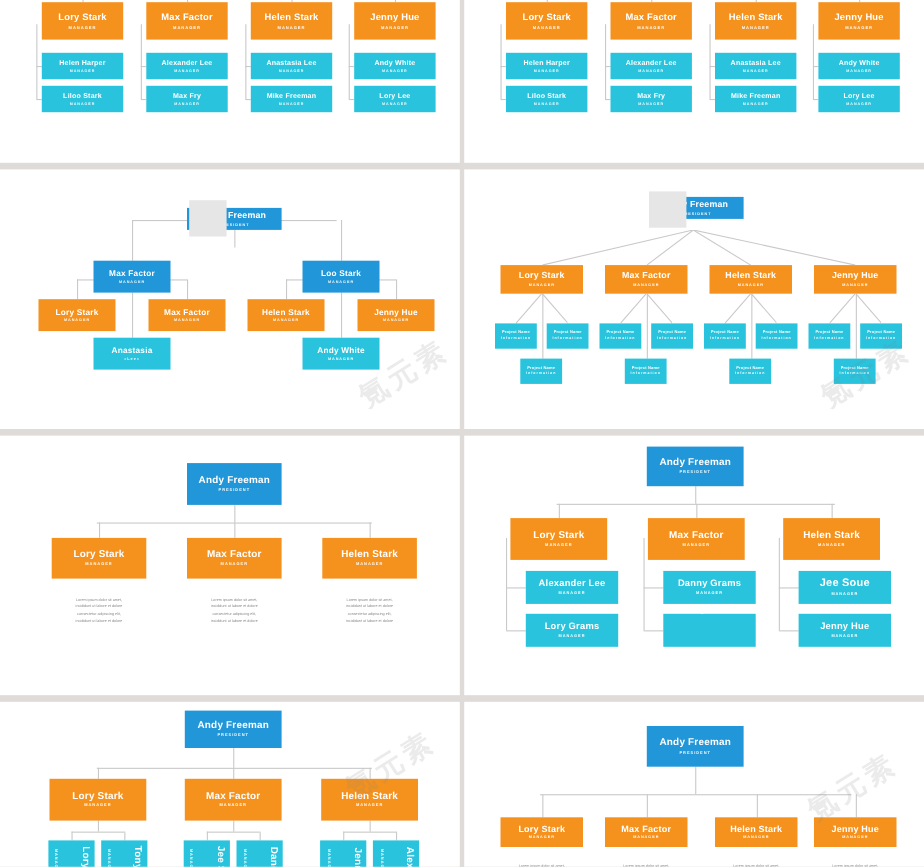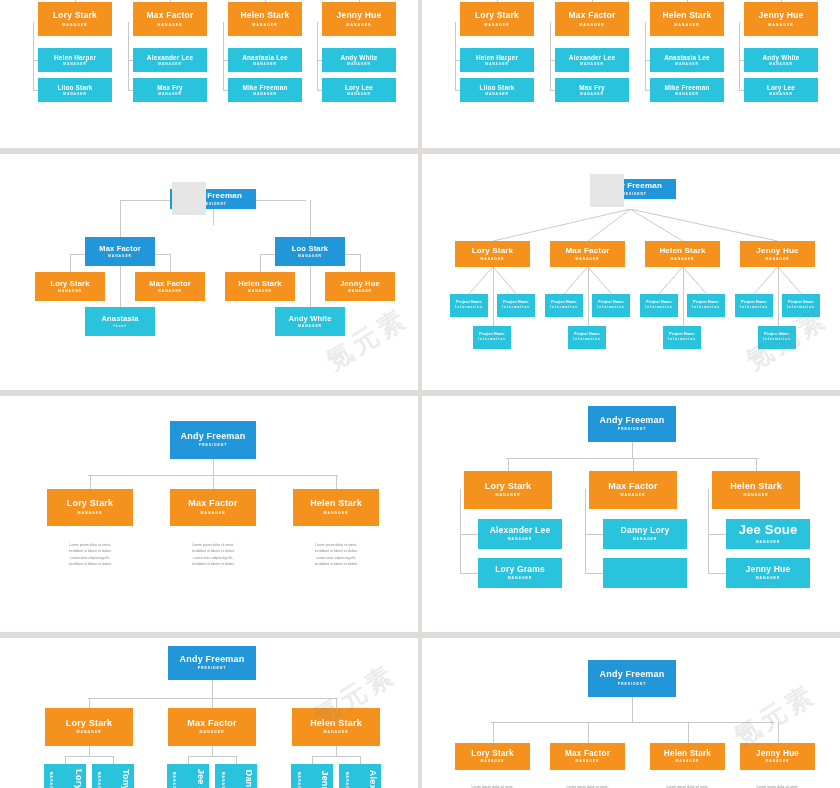--- a/index.html
+++ b/index.html
@@ -488,37 +488,37 @@
           <div class="rl" style="font-size: 3.5px; margin-top: 3px;">MANAGER</div>
         </div>
         <div class="ln lnv" style="left: 211px; top: 62px; height: 13px;"></div>
         <div class="node orange" style="left: 167px; top: 75px; width: 88px; height: 38px;">
           <div class="nm" style="font-size: 9px;">Max Factor</div>
           <div class="rl" style="font-size: 3.6px; margin-top: 3px;">MANAGER</div>
         </div>
         <div class="ln lnv" style="left: 163px; top: 93px; height: 84px;"></div>
         <div class="ln lnh" style="left: 163px; top: 138px; width: 18px;"></div>
         <div class="node cyan" style="left: 181px; top: 123px; width: 84px; height: 30px;">
-          <div class="nm" style="font-size: 8.5px;">Danny Lory</div>
+          <div class="nm" style="font-size: 8.5px;">Danny Grams</div>
           <div class="rl" style="font-size: 3.5px; margin-top: 3px;">MANAGER</div>
         </div>
         <div class="ln lnh" style="left: 163px; top: 177px; width: 18px;"></div>
         <div class="node cyan" style="left: 181px; top: 162px; width: 84px; height: 30px; gap: 32px;">
           <div class="nm" style="font-size: 8.5px;">Tony Frank</div>
           <div class="rl" style="font-size: 3.5px; margin-top: 3px;">MANAGER</div>
         </div>
         <div class="ln lnv" style="left: 334px; top: 62px; height: 13px;"></div>
         <div class="node orange" style="left: 290px; top: 75px; width: 88px; height: 38px;">
           <div class="nm" style="font-size: 9px;">Helen Stark</div>
           <div class="rl" style="font-size: 3.6px; margin-top: 3px;">MANAGER</div>
         </div>
         <div class="ln lnv" style="left: 286px; top: 93px; height: 84px;"></div>
         <div class="ln lnh" style="left: 286px; top: 138px; width: 18px;"></div>
         <div class="node cyan" style="left: 304px; top: 123px; width: 84px; height: 30px;">
-          <div class="nm" style="font-size: 13px;">Jee Soue</div>
+          <div class="nm" style="font-size: 10px;">Jee Soue</div>
           <div class="rl" style="font-size: 3.5px; margin-top: 3px;">MANAGER</div>
         </div>
         <div class="ln lnh" style="left: 286px; top: 177px; width: 18px;"></div>
         <div class="node cyan" style="left: 304px; top: 162px; width: 84px; height: 30px;">
           <div class="nm" style="font-size: 8.5px;">Jenny Hue</div>
           <div class="rl" style="font-size: 3.5px; margin-top: 3px;">MANAGER</div>
         </div>
       </div>
   </div>
 

